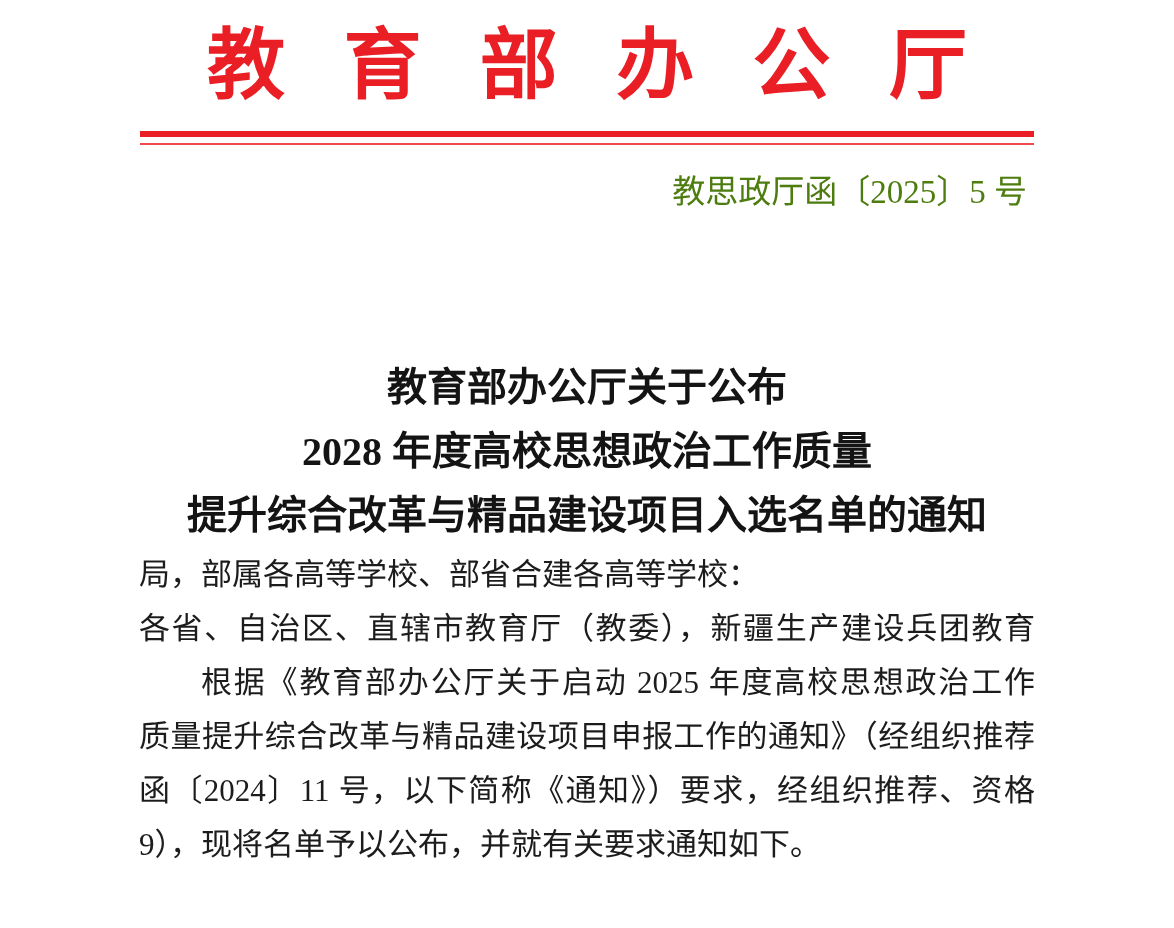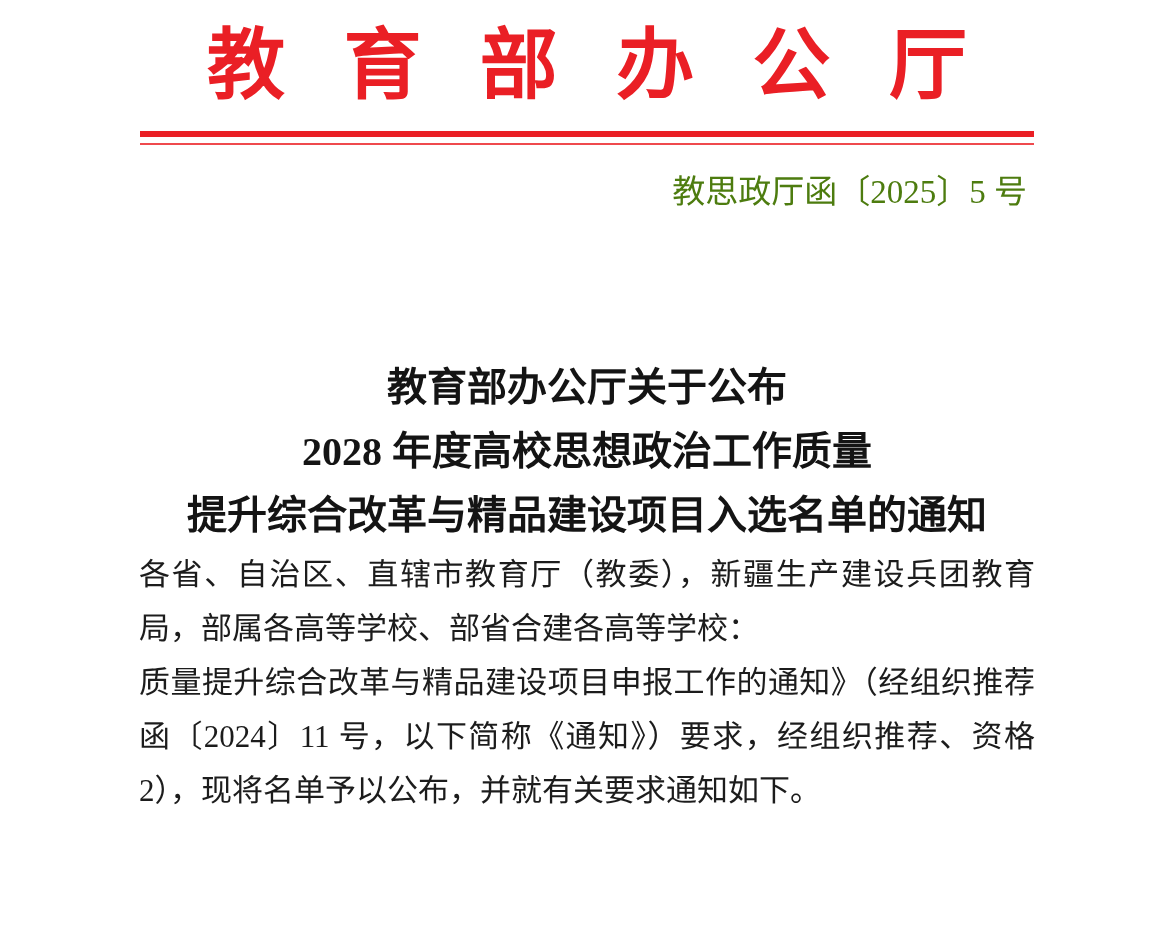--- a/index.html
+++ b/index.html
@@ -117,20 +117,21 @@
 
   <div class="doc-number">教思政厅函〔2025〕5 号</div>
 
   <div class="title">
     <div>教育部办公厅关于公布</div>
     <div>2028 年度高校思想政治工作质量</div>
     <div>提升综合改革与精品建设项目入选名单的通知</div>
   </div>
 
   <div class="body-text">
+    <div class="line">局，部属各高等学校、部省合建各高等学校：</div>
     <div class="line just">各省、自治区、直辖市教育厅（教委），新疆生产建设兵团教育</div>
-    <div class="line">局，部属各高等学校、部省合建各高等学校：</div>
+    <div class="line just ind">根据《教育部办公厅关于启动 2025 年度高校思想政治工作</div>
     <div class="line just">质量提升综合改革与精品建设项目申报工作的通知》（经组织推荐</div>
     <div class="line just">函〔2024〕11 号，以下简称《通知》）要求，经组织推荐、资格</div>
-    <div class="line">2），现将名单予以公布，并就有关要求通知如下。</div>
+    <div class="line">9），现将名单予以公布，并就有关要求通知如下。</div>
   </div>
 
 </div>
 
 </body></html>

